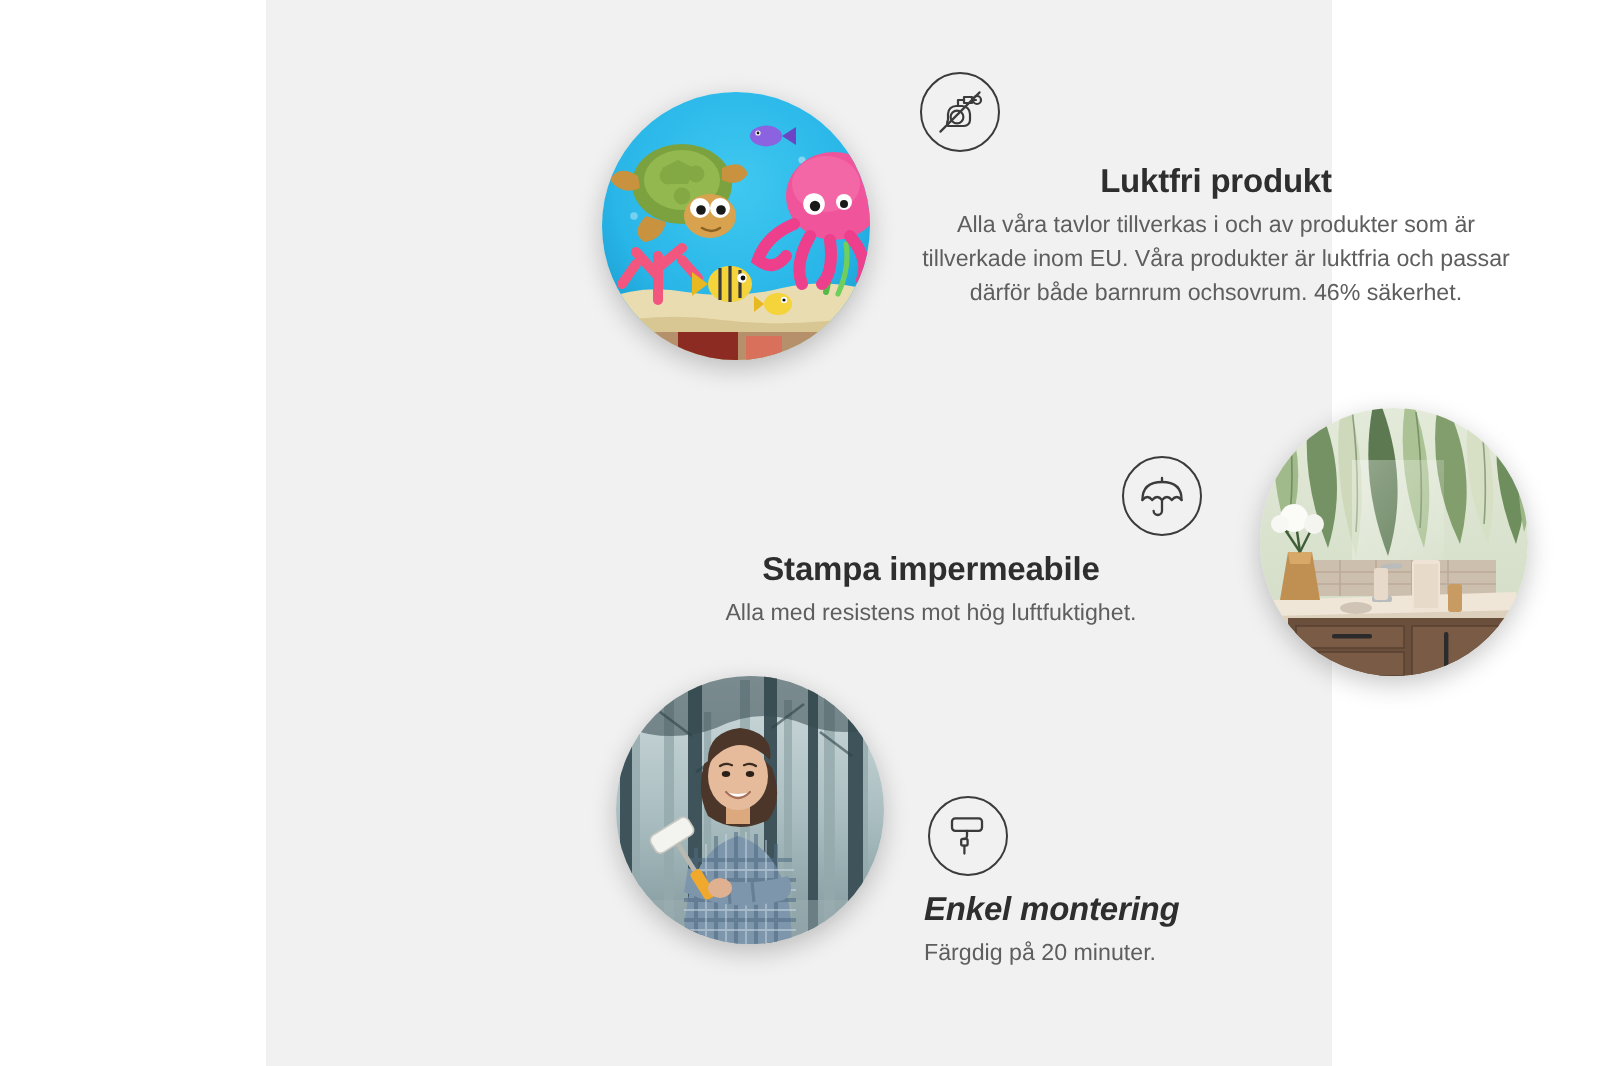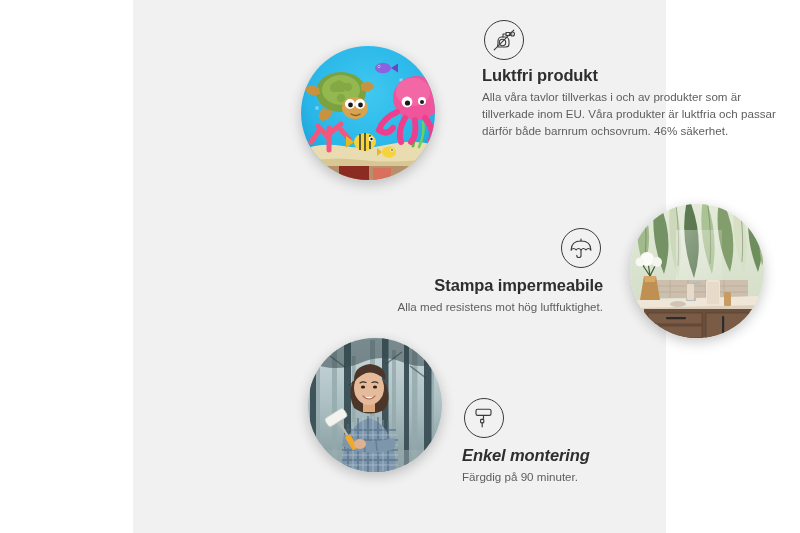--- a/index.html
+++ b/index.html
@@ -58,33 +58,32 @@
   .feature-body {
     font-size: 11.6px;
     color: #5e5e5e;
     line-height: 1.46;
     margin: 0;
   }
 
   
   .feature-1 {
     left: 325px;
-    top: 20px;
+    top: 36px;
     width: 300px;
-    text-align: left;
-    margin-left: 24px;
+    text-align: center;
   }
   .feature-1 .feature-icon { margin-left: 2px; }
 
   
   .feature-2 {
     left: 195px;
     top: 228px;
     width: 275px;
-    text-align: right;
+    text-align: center;
   }
   .feature-2 .feature-icon {
     margin-left: auto;
     margin-right: 2px;
   }
   .feature-2 .feature-title { margin-top: 8px; }
 
   
   .feature-3 {
     left: 329px;
@@ -390,17 +389,17 @@
     <div class="feature feature-3">
       <div class="feature-icon">
         <svg width="24" height="24" viewBox="0 0 24 24" fill="none" stroke="#3b3b3b" stroke-width="1.15" stroke-linecap="round" stroke-linejoin="round">
           <rect x="4" y="3.2" width="15" height="6.2" rx="1.6"></rect>
           <path d="M11.5 9.4 v2.6 a1.5 1.5 0 0 1 -1.5 1.5 h-0.1"></path>
           <rect x="8.6" y="13.4" width="3.2" height="3.4" rx="0.8"></rect>
           <path d="M10.2 16.8 v4"></path>
         </svg>
       </div>
       <div class="feature-title">Enkel montering</div>
-      <p class="feature-body">Färgdig på 90 minuter.</p>
+      <p class="feature-body">Färgdig på 20 minuter.</p>
     </div>
 
   </div>
 </div>
 
 </body></html>

